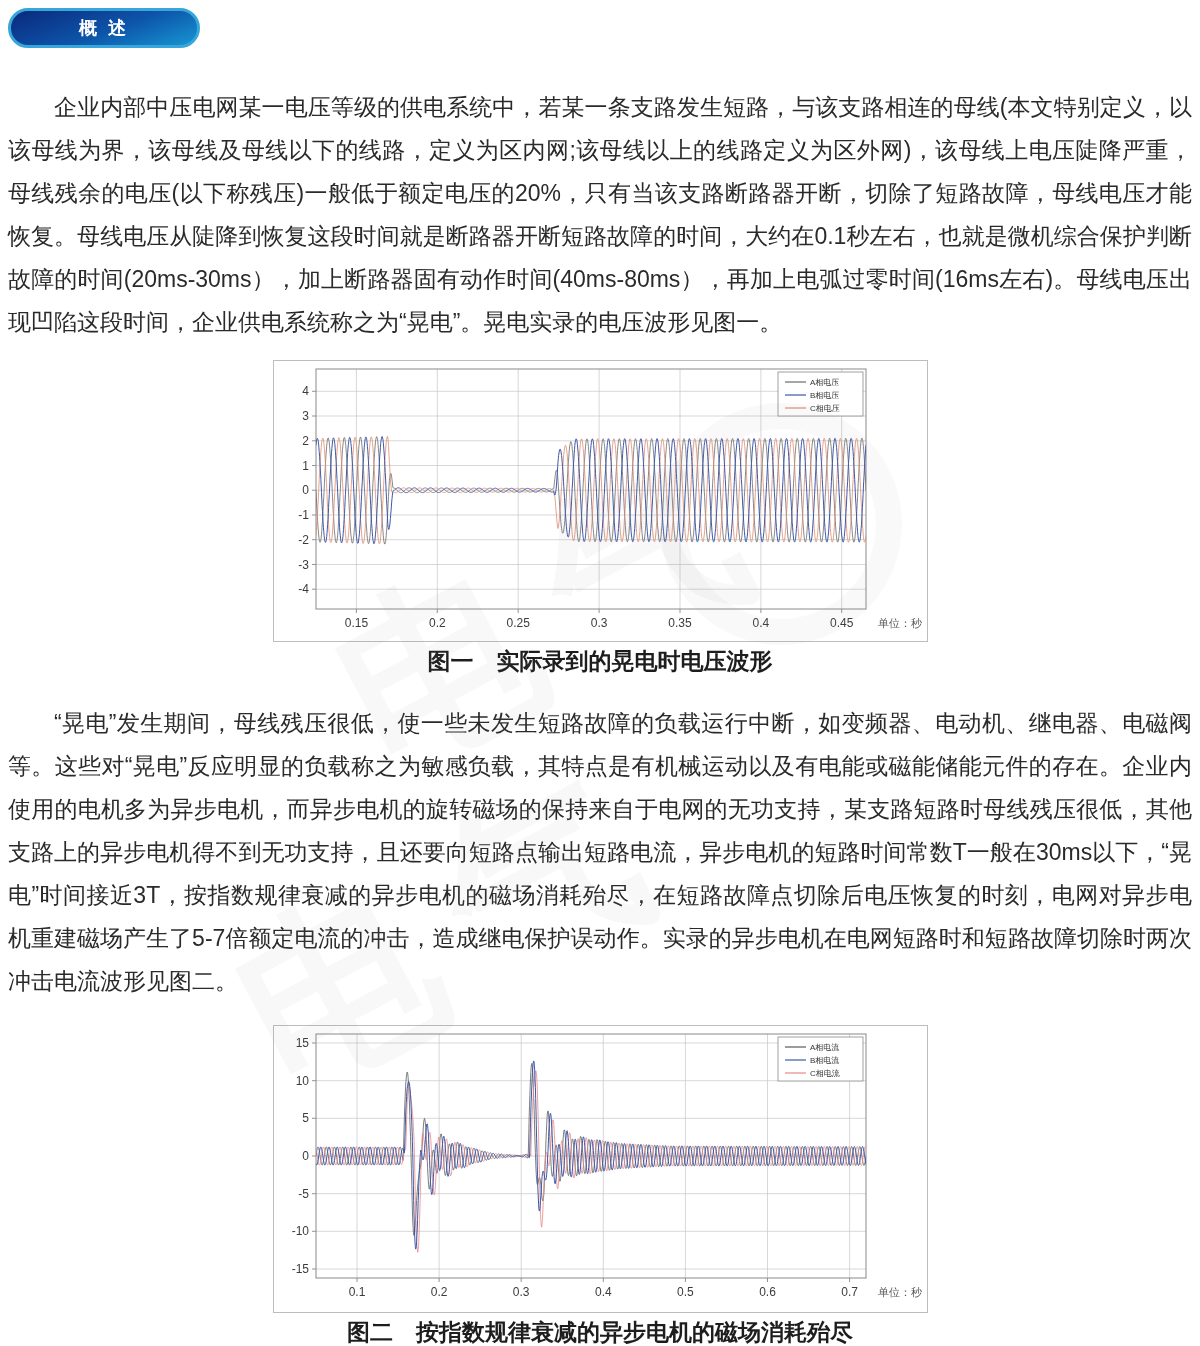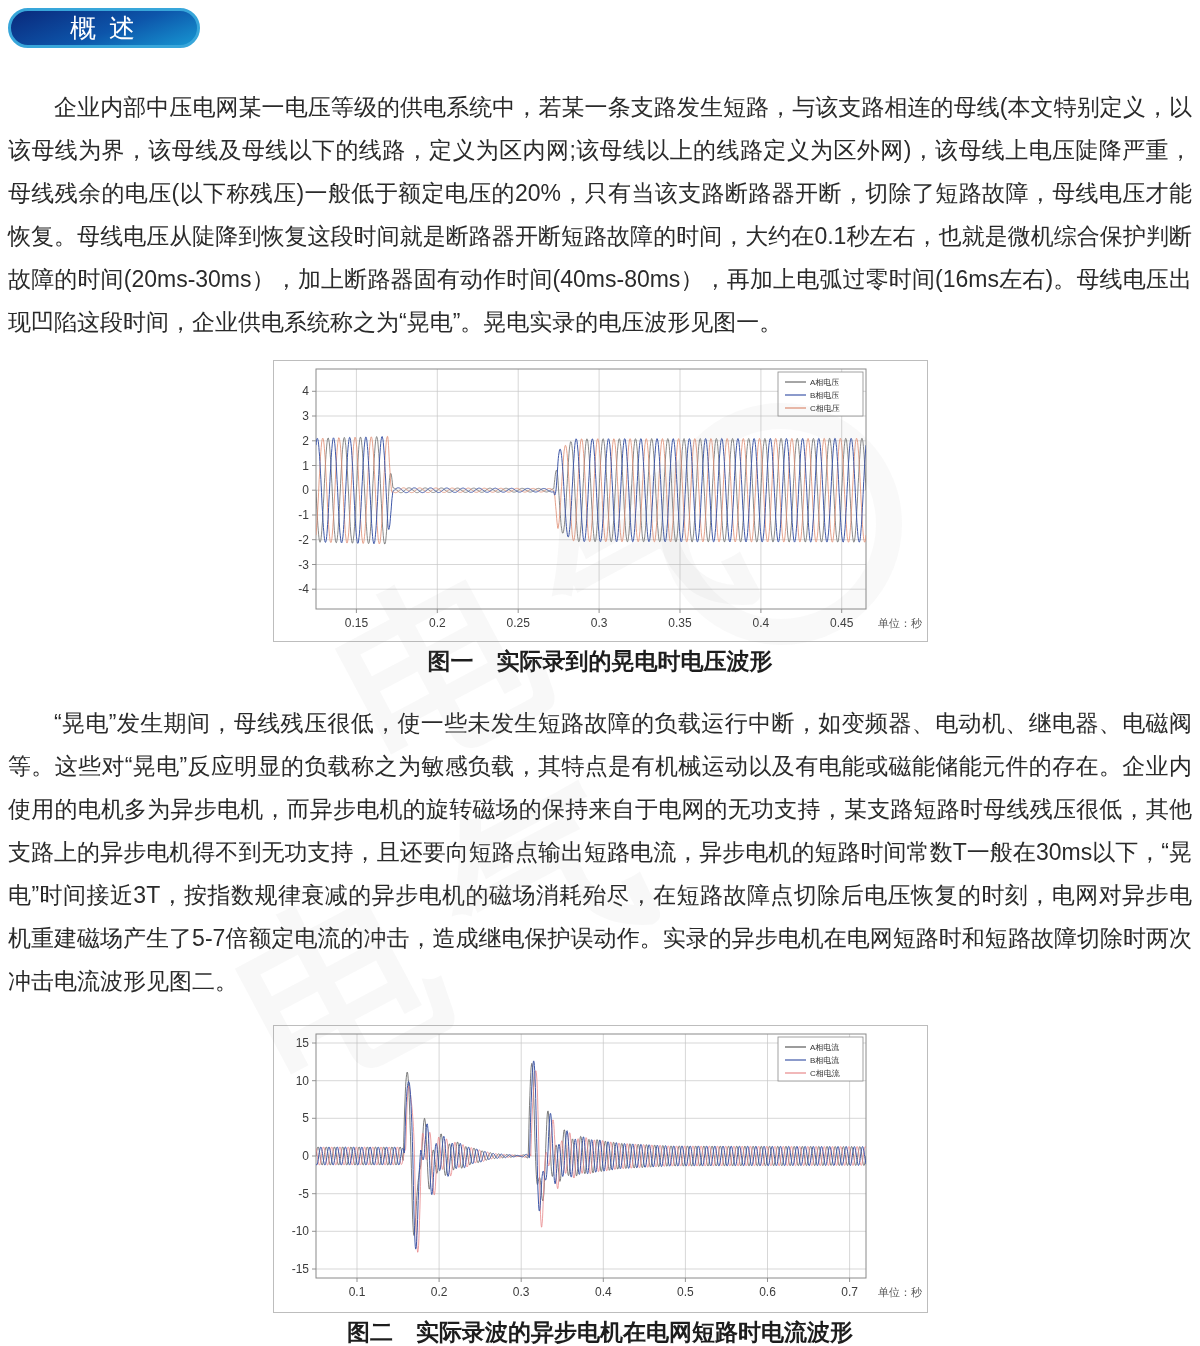--- a/index.html
+++ b/index.html
@@ -8,21 +8,21 @@
     font-family:"Liberation Sans","DejaVu Sans",sans-serif;color:#262626;
   }
   .page{position:relative;width:1200px;height:1346px;}
   
   .badge{
     margin:8px 0 0 8px;width:192px;height:40px;border-radius:24px;
     background:linear-gradient(160deg,#0a2d80 5%,#0d55aa 55%,#1796d2 100%);
     border:3px solid #38a6da;box-sizing:border-box;
     display:flex;align-items:center;justify-content:center;
   }
-  .badge span{color:#ffffff;font-size:26px;font-weight:normal;letter-spacing:3px;text-align:center;}
+  .badge span{color:#ffffff;font-size:18px;font-weight:bold;letter-spacing:3px;text-align:center;}
   
   .para{
     margin:12px 8px;font-size:23px;line-height:43px;text-align:justify;
     text-indent:2em;color:#2a2a2a;
   }
   .para1{margin-top:38px;}
   .para2{margin-top:26px;}
   
   .figure{width:655px;margin:16px auto 0;text-align:center;}
   .figure2{margin-top:22px;}
@@ -197,20 +197,20 @@
           <g>
             <rect x="504" y="11" width="85" height="44" fill="#ffffff" stroke="#8a8a8a" stroke-width="0.8"></rect>
             <line x1="511" y1="21" x2="532" y2="21" stroke="#5a5a5a" stroke-width="1.2"></line>
             <text class="lg" x="536" y="24">A相电流</text>
             <line x1="511" y1="34" x2="532" y2="34" stroke="#3f58a8" stroke-width="1.2"></line>
             <text class="lg" x="536" y="37">B相电流</text>
             <line x1="511" y1="47" x2="532" y2="47" stroke="#e8888a" stroke-width="1.2"></line>
             <text class="lg" x="536" y="50">C相电流</text>
           </g>
         </svg></div>
-    <figcaption class="figcap">图二　实际录波的异步电机在电网短路时电流波形</figcaption>
+    <figcaption class="figcap">图二　按指数规律衰减的异步电机的磁场消耗殆尽</figcaption>
   </figure>
 
   <div class="wm wm1">电气</div>
   <div class="wm wm2">电气</div>
   <div class="wm-circle"></div>
 
 </div>
 
 </body></html>

